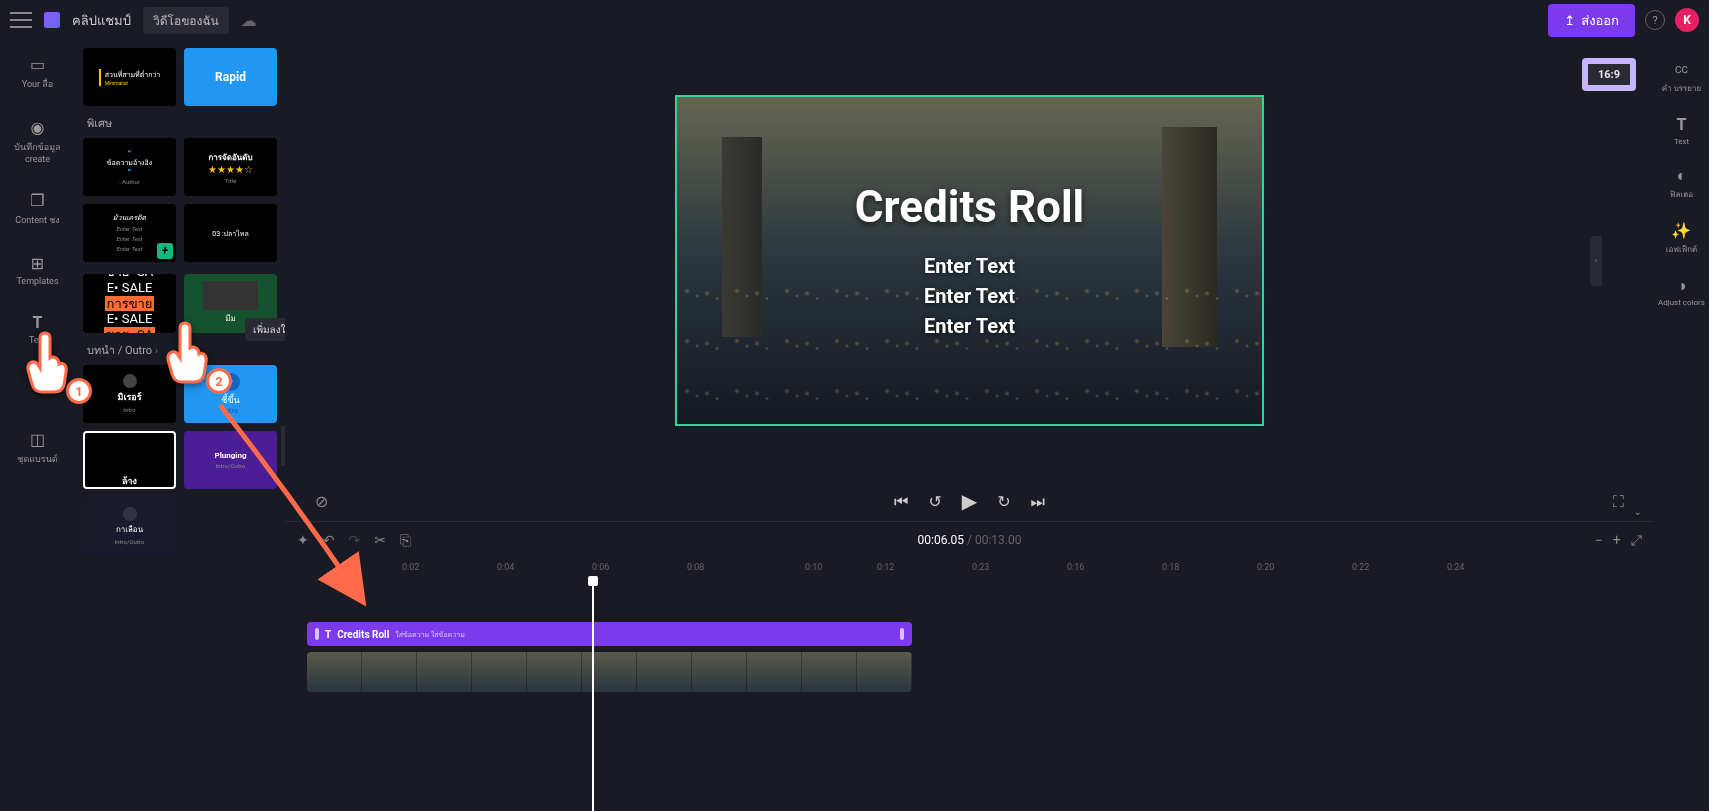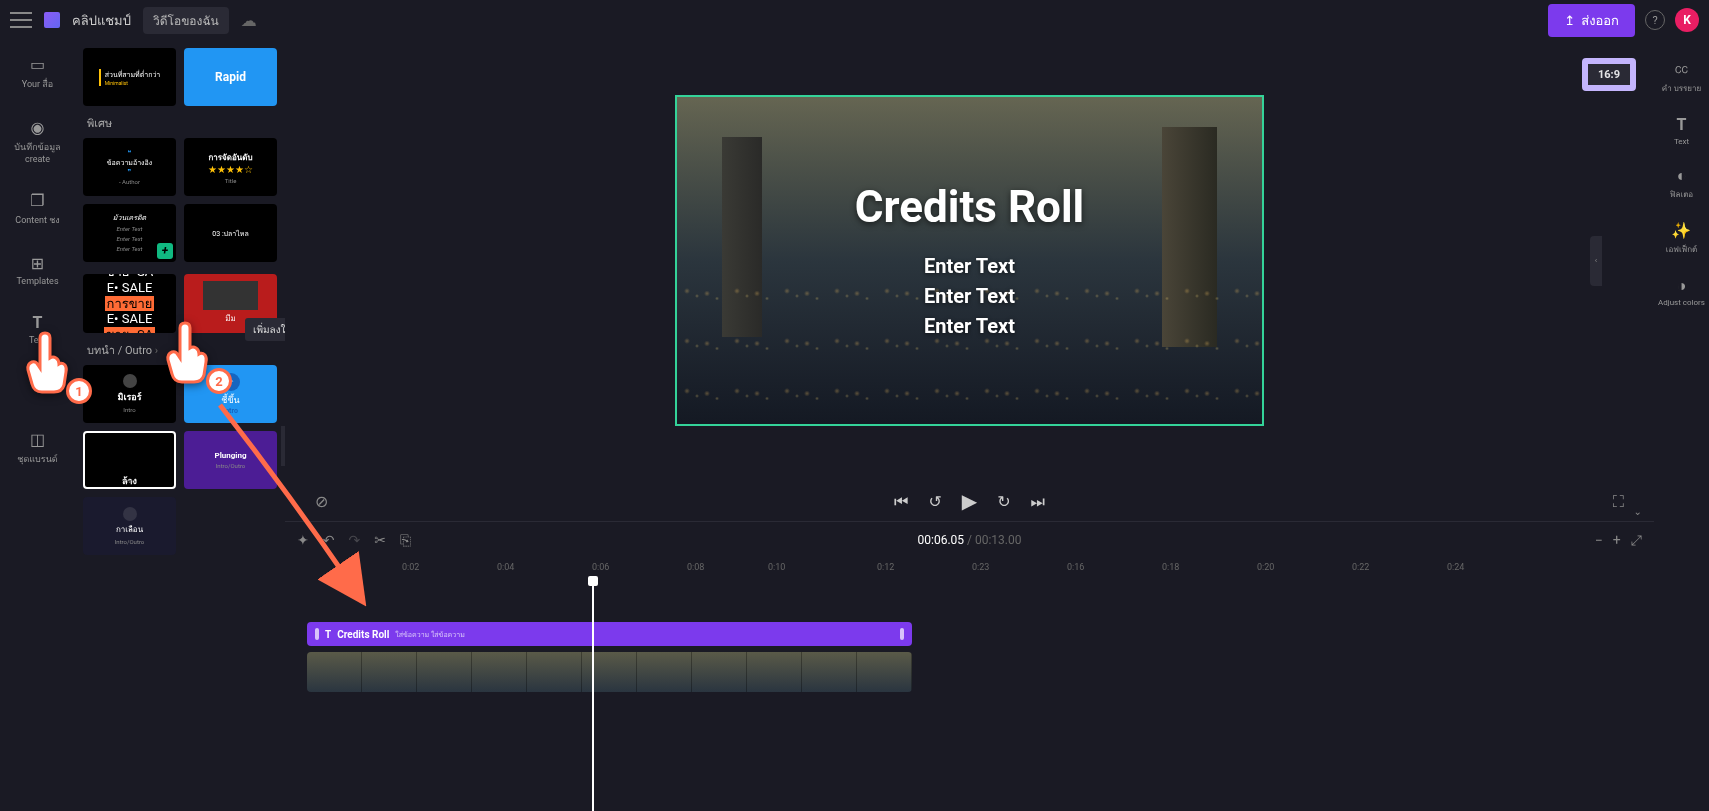--- a/index.html
+++ b/index.html
@@ -36,21 +36,21 @@
 .tpl { aspect-ratio: 16/10; background: #000; border-radius: 4px; display: flex; flex-direction: column; align-items: center; justify-content: center; font-size: 8px; color: #fff; position: relative; overflow: hidden; cursor: pointer; }
 .tpl-rapid { background: #2196f3; }
 .tpl-quote { font-size: 7px; text-align: center; padding: 4px; }
 .tpl-stars { font-size: 6px; text-align: center; }
 .tpl-stars .stars { color: #ffc107; font-size: 10px; }
 .tpl-credits { font-size: 7px; font-style: italic; text-align: center; line-height: 1.3; }
 .tpl-plus { position: absolute; bottom: 3px; right: 3px; width: 16px; height: 16px; background: #10b981; border-radius: 3px; display: flex; align-items: center; justify-content: center; color: #000; font-weight: bold; font-size: 12px; }
 .tooltip { position: absolute; background: #2a2a35; padding: 4px 8px; font-size: 10px; border-radius: 3px; color: #ddd; white-space: nowrap; z-index: 10; }
 .tpl-sale { font-size: 13px; line-height: 1.2; }
 .tpl-sale .hl { background: #ff6b35; color: #000; padding: 0 2px; }
-.tpl-meme { background: #b91c1c; }
+.tpl-meme { background: #14532d; }
 .tpl-intro1 { background: #000; text-align: center; }
 .tpl-intro2 { background: #2196f3; text-align: center; }
 .tpl-intro2 .circle { width: 18px; height: 18px; background: #1565c0; border-radius: 50%; margin-bottom: 2px; display:flex;align-items:center;justify-content:center;font-size:8px; }
 .tpl-box { background: #000; border: 2px solid #fff; }
 .tpl-plunging { background: #4c1d95; }
 .tpl-earth { background: #1a1a2e; }
 .tpl-sub { font-size: 6px; color: #888; margin-top: 2px; }
 
 
 .collapse { position: absolute; right: -10px; top: 50%; width: 14px; height: 40px; background: #2a2a35; border-radius: 0 4px 4px 0; display: flex; align-items: center; justify-content: center; font-size: 8px; cursor: pointer; }
@@ -298,21 +298,21 @@
           <div class="tl-tool">+</div>
           <div class="tl-tool">⤢</div>
         </div>
       </div>
 
       <div class="tl-ruler">
         <span class="tick" style="left:97px">0:02</span>
         <span class="tick" style="left:192px">0:04</span>
         <span class="tick" style="left:287px">0:06</span>
         <span class="tick" style="left:382px">0:08</span>
-        <span class="tick" style="left:463px">0:10</span>
+        <span class="tick" style="left:500px">0:10</span>
         <span class="tick" style="left:572px">0:12</span>
         <span class="tick" style="left:667px">0:23</span>
         <span class="tick" style="left:762px">0:16</span>
         <span class="tick" style="left:857px">0:18</span>
         <span class="tick" style="left:952px">0:20</span>
         <span class="tick" style="left:1047px">0:22</span>
         <span class="tick" style="left:1142px">0:24</span>
       </div>
 
       <div class="tl-tracks">

